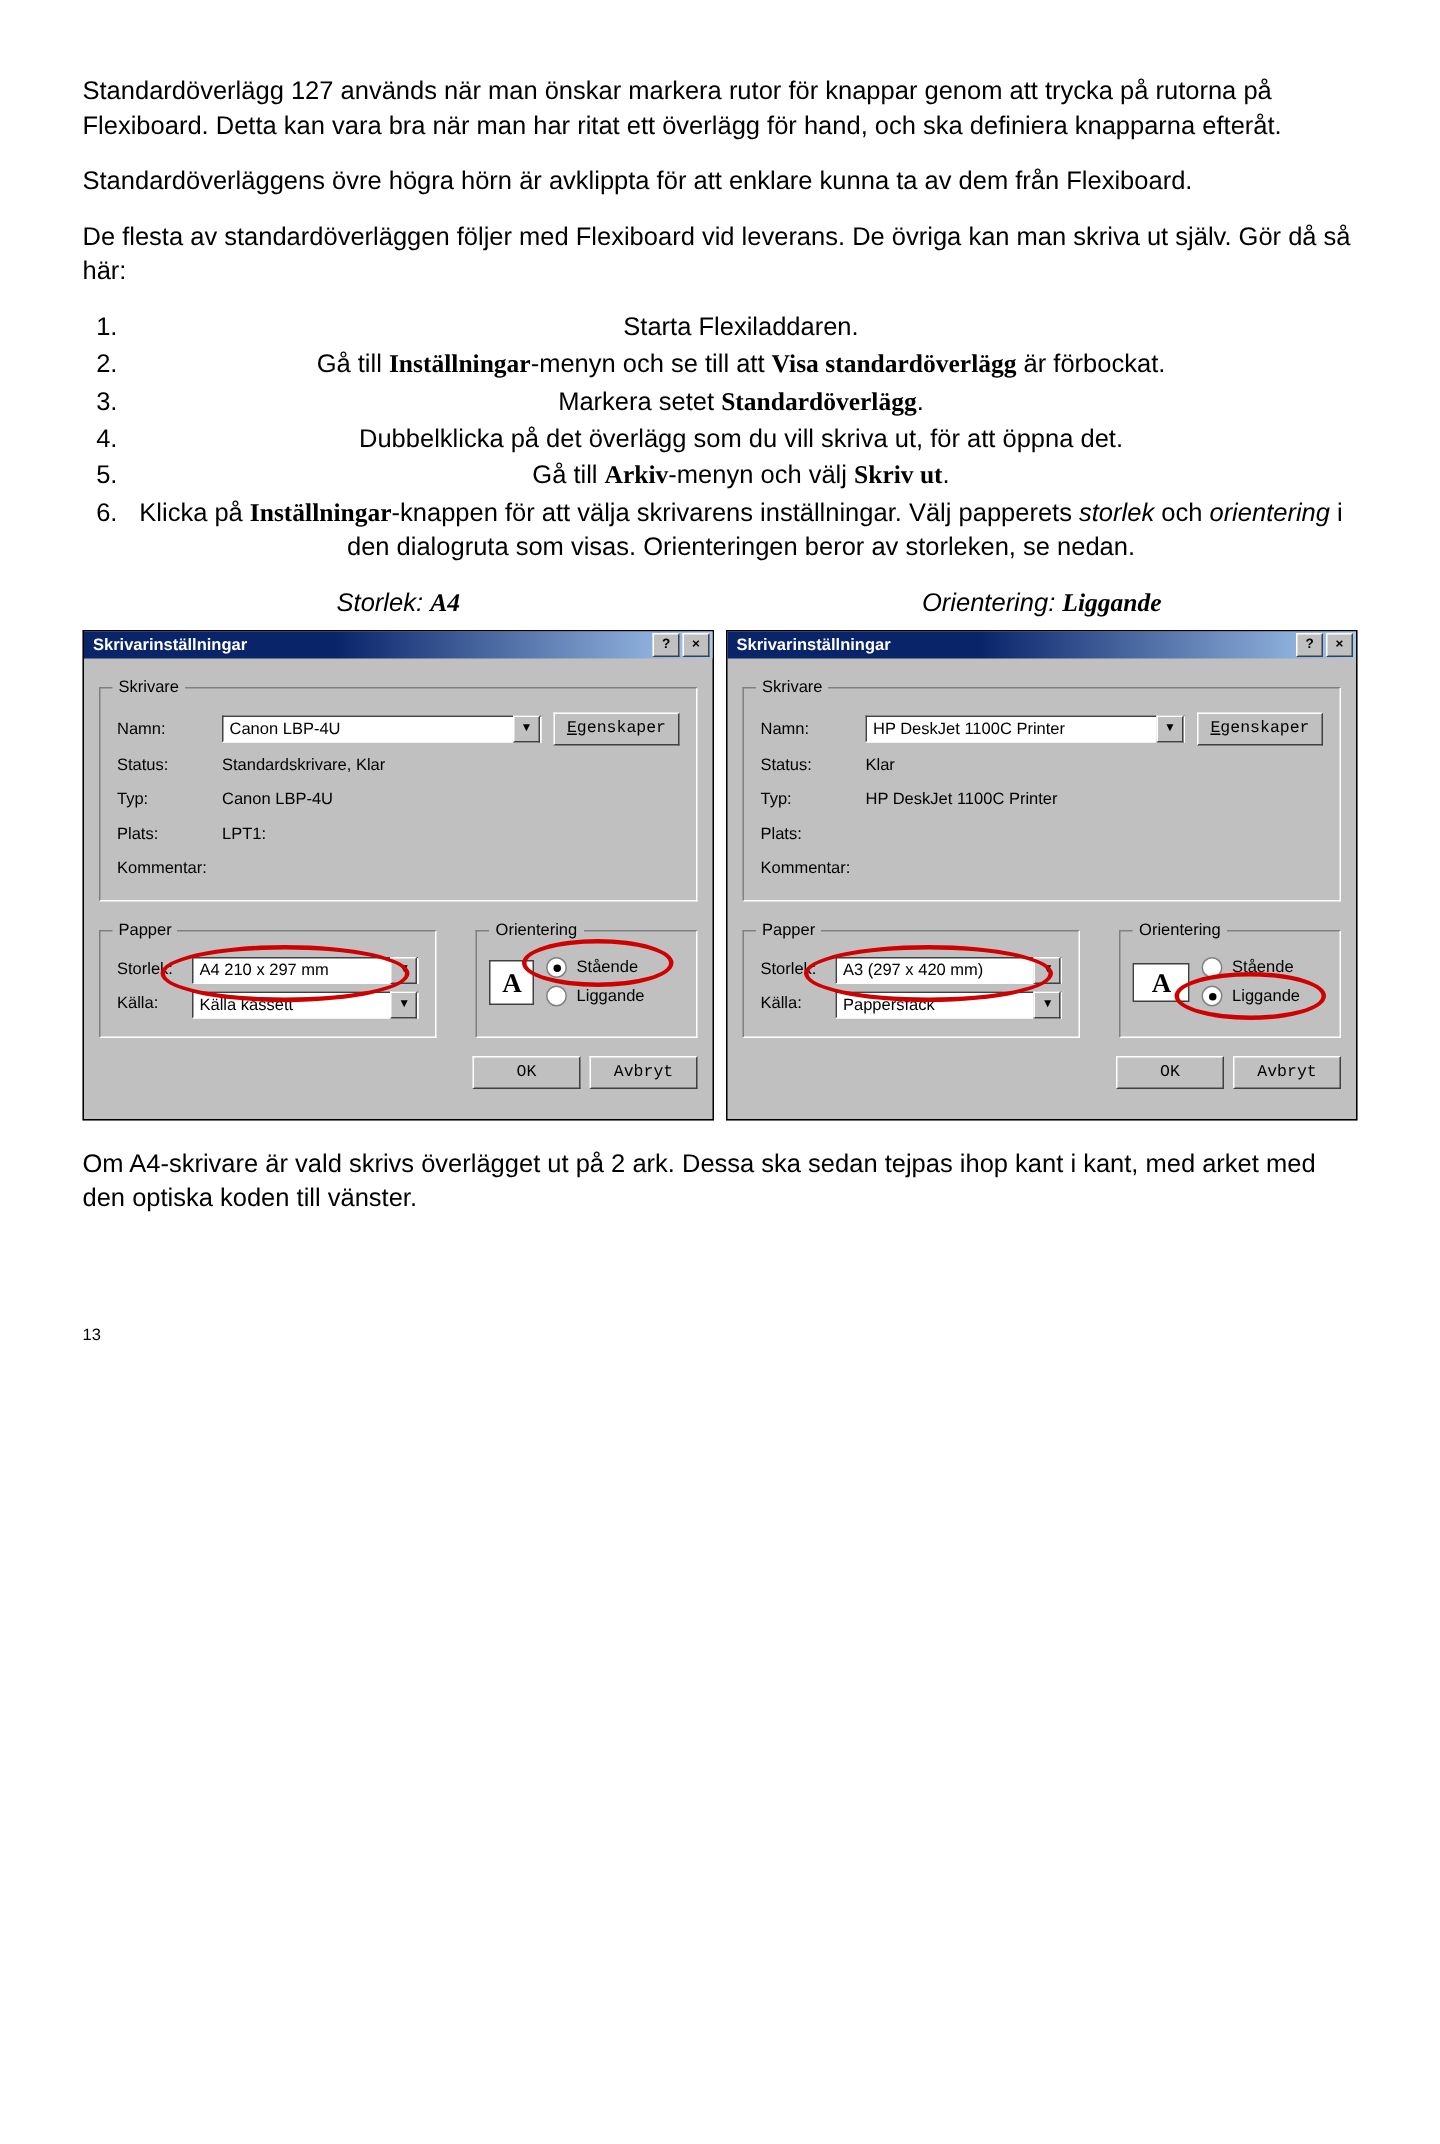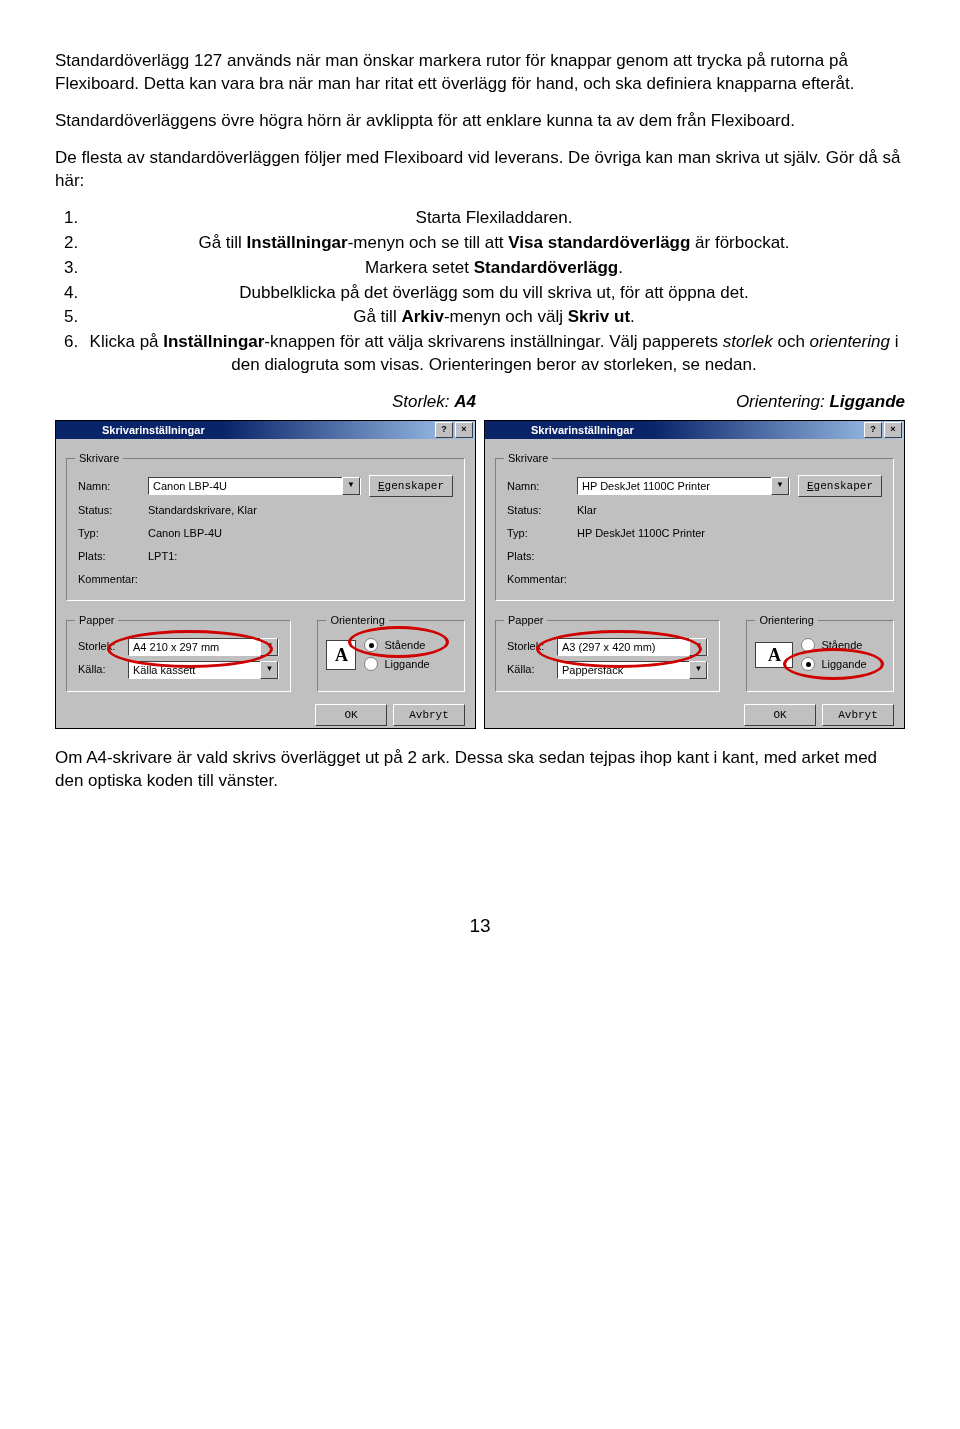--- a/index.html
+++ b/index.html
@@ -9,64 +9,64 @@
     color: #000;
     background: #fff;
     margin: 0;
     padding: 50px 55px 40px 55px;
     width: 960px;
     box-sizing: border-box;
   }
   p { margin: 0 0 14px 0; }
   ol { margin: 0 0 14px 0; padding-left: 28px; text-align: center; }
   li { margin-bottom: 2px; }
-  b { font-weight: bold; }
+  b { font-weight: bold; font-family: Liberation Serif, serif; }
   i { font-style: italic; margin-top: 40px; }
   .cols {
     display: flex;
     gap: 8px;
     margin: 8px 0 18px 0;
   }
   .col { flex: 1; }
   .col-head {
-    text-align: right;
+    text-align: center;
     font-style: italic;
     margin-bottom: 6px;
   }
   
   .win {
     border: 1px solid #000;
     background: #c0c0c0;
     font-family: "MS Sans Serif", Tahoma, sans-serif;
     font-size: 11px;
     color: #000;
   }
   .titlebar {
     background: linear-gradient(to right, #0a246a, #0a246a 40%, #a6caf0);
     color: #fff;
     display: flex;
     align-items: center;
     height: 18px;
     padding: 0 2px;
     font-weight: bold;
   }
-  .titlebar .title { flex: 1; padding-left: 4px; margin-left: 40px; }
+  .titlebar .title { flex: 1; padding-left: 4px; }
   .title-btn {
     width: 16px; height: 14px;
     background: #c0c0c0;
     border: 1px solid #fff;
     border-right-color: #404040;
     border-bottom-color: #404040;
     margin-left: 2px;
     font-size: 9px;
     line-height: 12px;
     text-align: center;
     color: #000;
   }
-  .win-body { padding: 8px 10px 2px 10px; }
+  .win-body { padding: 8px 10px 20px 10px; }
   fieldset.grp {
     border: 1px solid #808080;
     border-top-color: #808080;
     border-left-color: #808080;
     border-right-color: #fff;
     border-bottom-color: #fff;
     margin: 4px 0 8px 0;
     padding: 6px 8px 8px 8px;
     position: relative;
   }
@@ -166,21 +166,21 @@
     background: #000;
     display:block;
   }
   .circle-anno {
     position: absolute;
     border: 3px solid #d00000;
     border-radius: 50%;
     pointer-events: none;
   }
   .rel { position: relative; }
-  .pagenum { text-align: center; margin-top: 120px; font-size: 19px; }
+  .pagenum { text-align: left; margin-top: 72px; font-size: 11px; }
   .underline-access { text-decoration: underline; text-decoration-thickness: 1px; }
 </style>
 </head>
 <body>
 
 <p>Standardöverlägg 127 används när man önskar markera rutor för knappar genom att trycka på rutorna på Flexiboard. Detta kan vara bra när man har ritat ett överlägg för hand, och ska definiera knapparna efteråt.</p>
 <p>Standardöverläggens övre högra hörn är avklippta för att enklare kunna ta av dem från Flexiboard.</p>
 <p>De flesta av standardöverläggen följer med Flexiboard vid leverans. De övriga kan man skriva ut själv. Gör då så här:</p>
 
 <ol>

